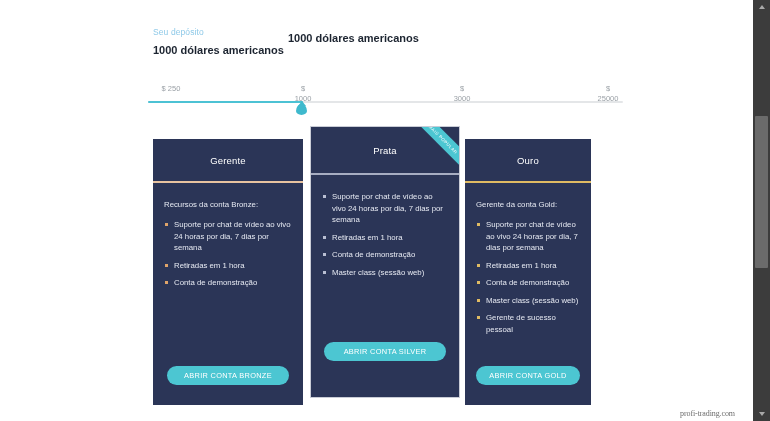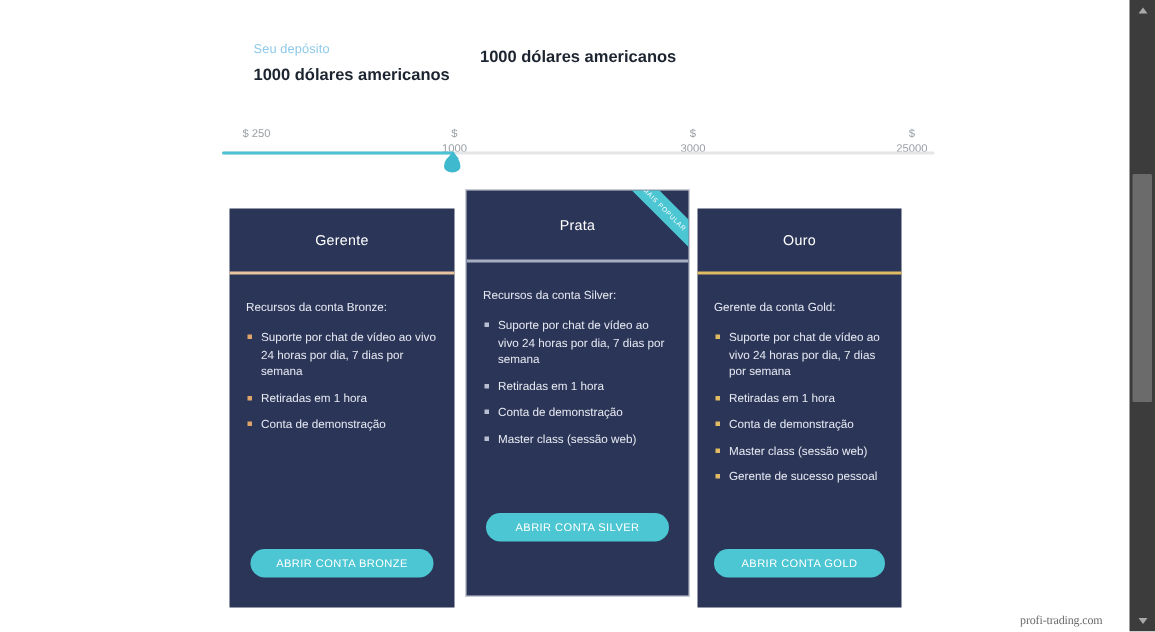--- a/index.html
+++ b/index.html
@@ -25,22 +25,21 @@
     background: #ffffff;
     overflow: hidden;
   }
 
   
   #deposit-summary {
     position: absolute;
     left: 153px;
     top: 26px;
     display: flex;
-    gap: 16px;
-    margin-left: 16px;
+    gap: 0px;
   }
   .deposit-block { width: 135px; }
   .deposit-block.wide { width: 180px; }
   .deposit-label {
     font-size: 8.5px;
     color: #8ec9e8;
     letter-spacing: .1px;
     line-height: 12px;
     white-space: nowrap;
   }
@@ -118,21 +117,21 @@
   
   #plans { position: absolute; left: 0; top: 0; width: 753px; height: 421px; }
 
   .plan {
     position: absolute;
     background: #2b3557;
     display: flex;
     flex-direction: column;
   }
   .plan-bronze { left: 153px; top: 139px; width: 150px; height: 266px; }
-  .plan-gold   { left: 465px; top: 139px; width: 136px; height: 266px; }
+  .plan-gold   { left: 465px; top: 139px; width: 126px; height: 266px; }
   .plan-silver {
     left: 310px; top: 126px; width: 150px; height: 272px;
     border: 1px solid #c9ccd6;
     overflow: hidden;
   }
 
   .plan-head {
     height: 42px;
     display: flex;
     align-items: center;
@@ -334,21 +333,20 @@
 
     <div class="plan plan-silver">
       <div class="plan-head">
         <div class="plan-title">Prata</div>
         <div class="ribbon">
           <span>MAIS POPULAR</span>
         </div>
       </div>
       <div class="divider silver"></div>
       <div class="plan-body">
-        <div class="features-title">Recursos da conta Silver:</div>
         <ul class="features">
           <li>Suporte por chat de vídeo ao vivo 24 horas por dia, 7 dias por semana</li>
           <li>Retiradas em 1 hora</li>
           <li>Conta de demonstração</li>
           <li>Master class (sessão web)</li>
         </ul>
       </div>
       <div class="plan-footer">
         <button class="cta">ABRIR CONTA SILVER</button>
       </div>

